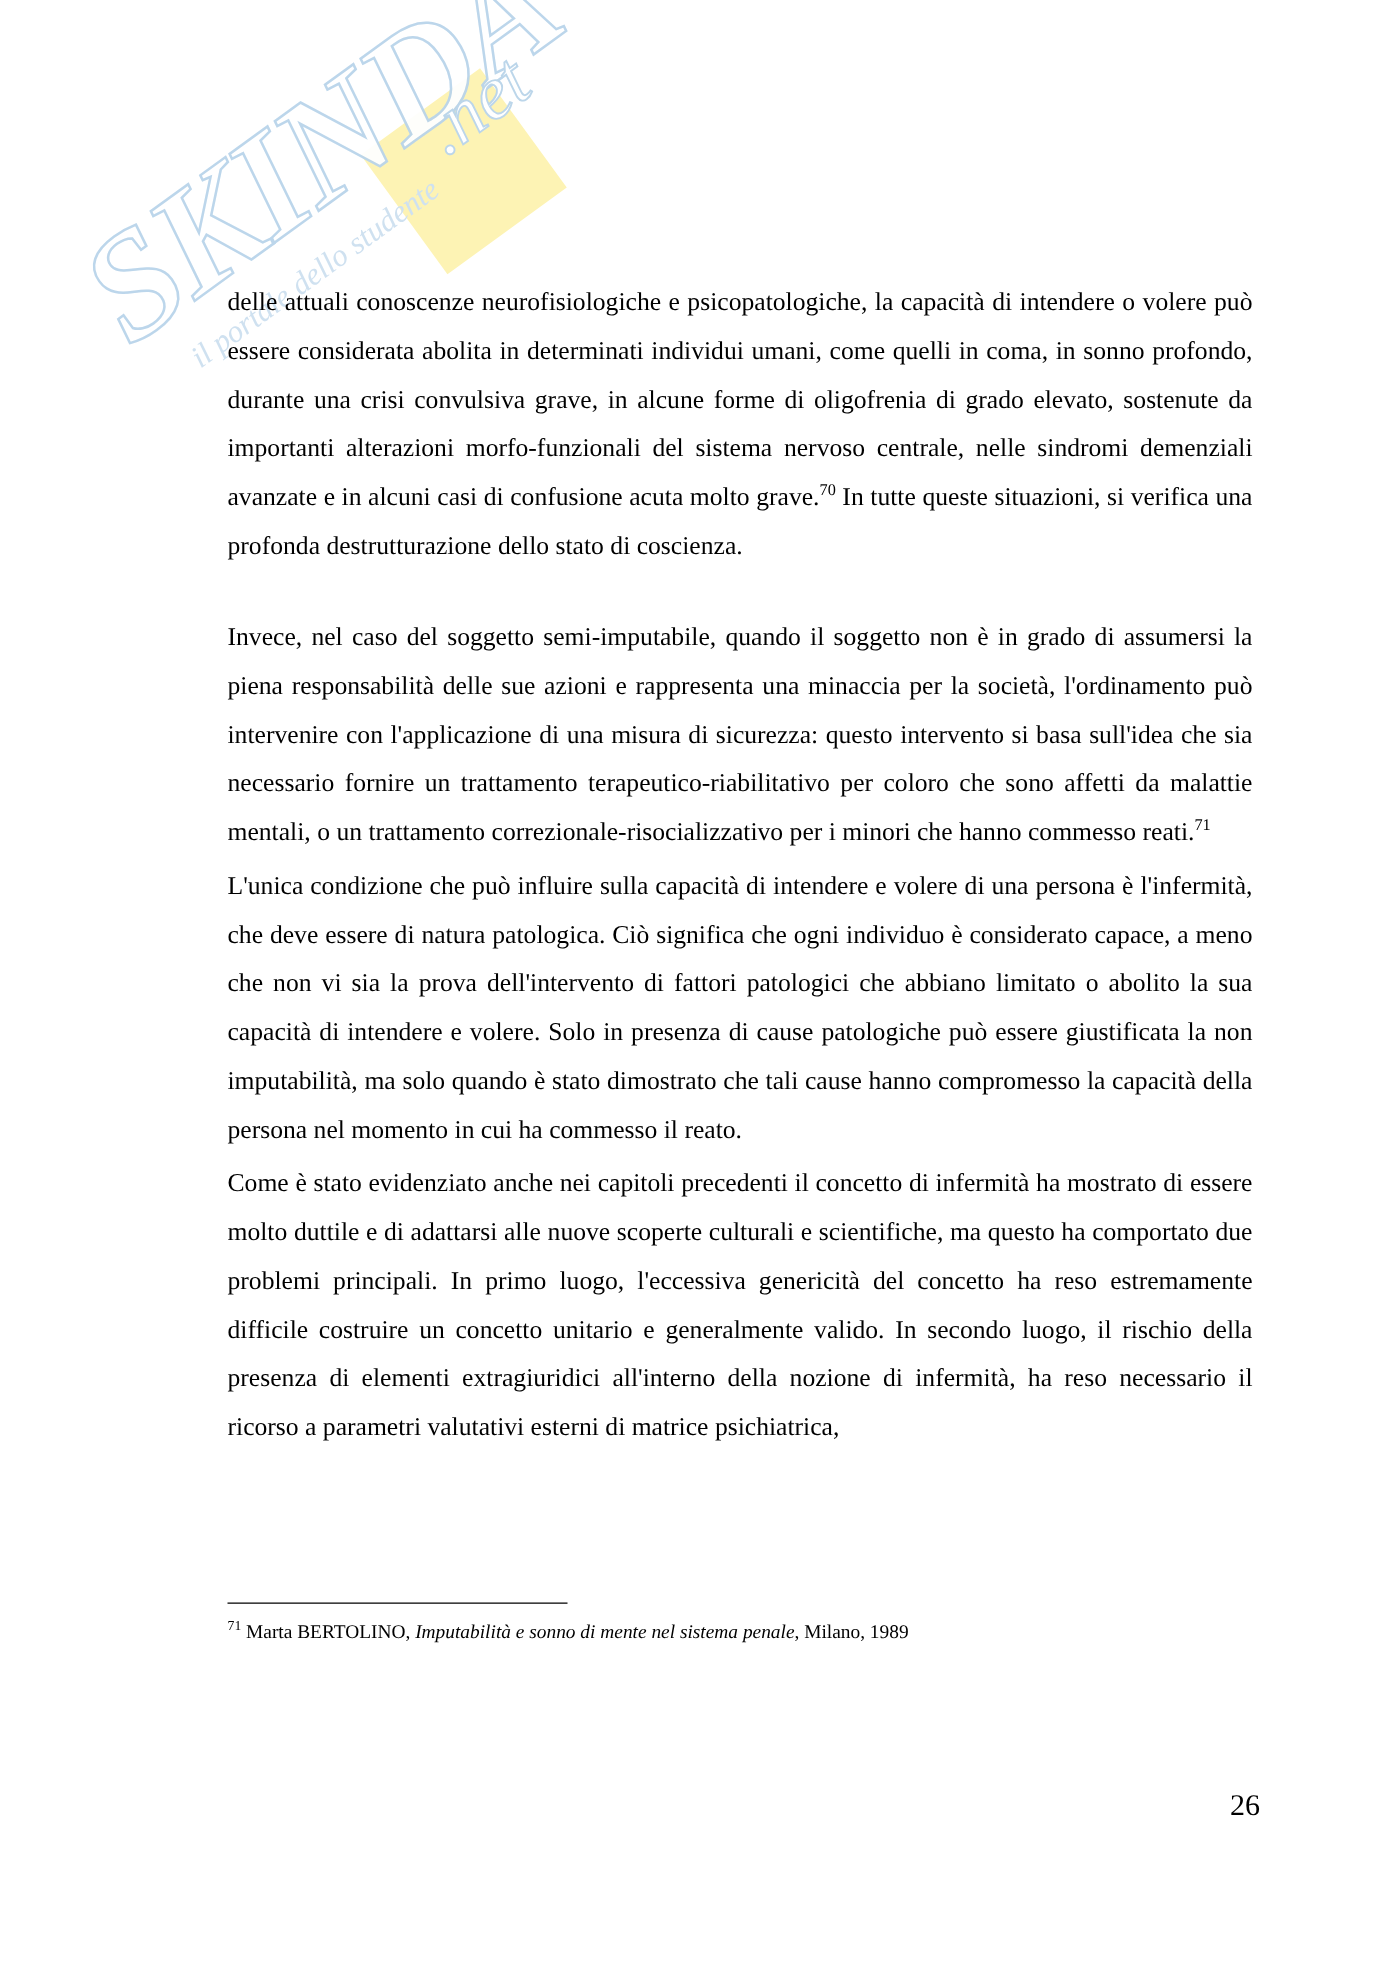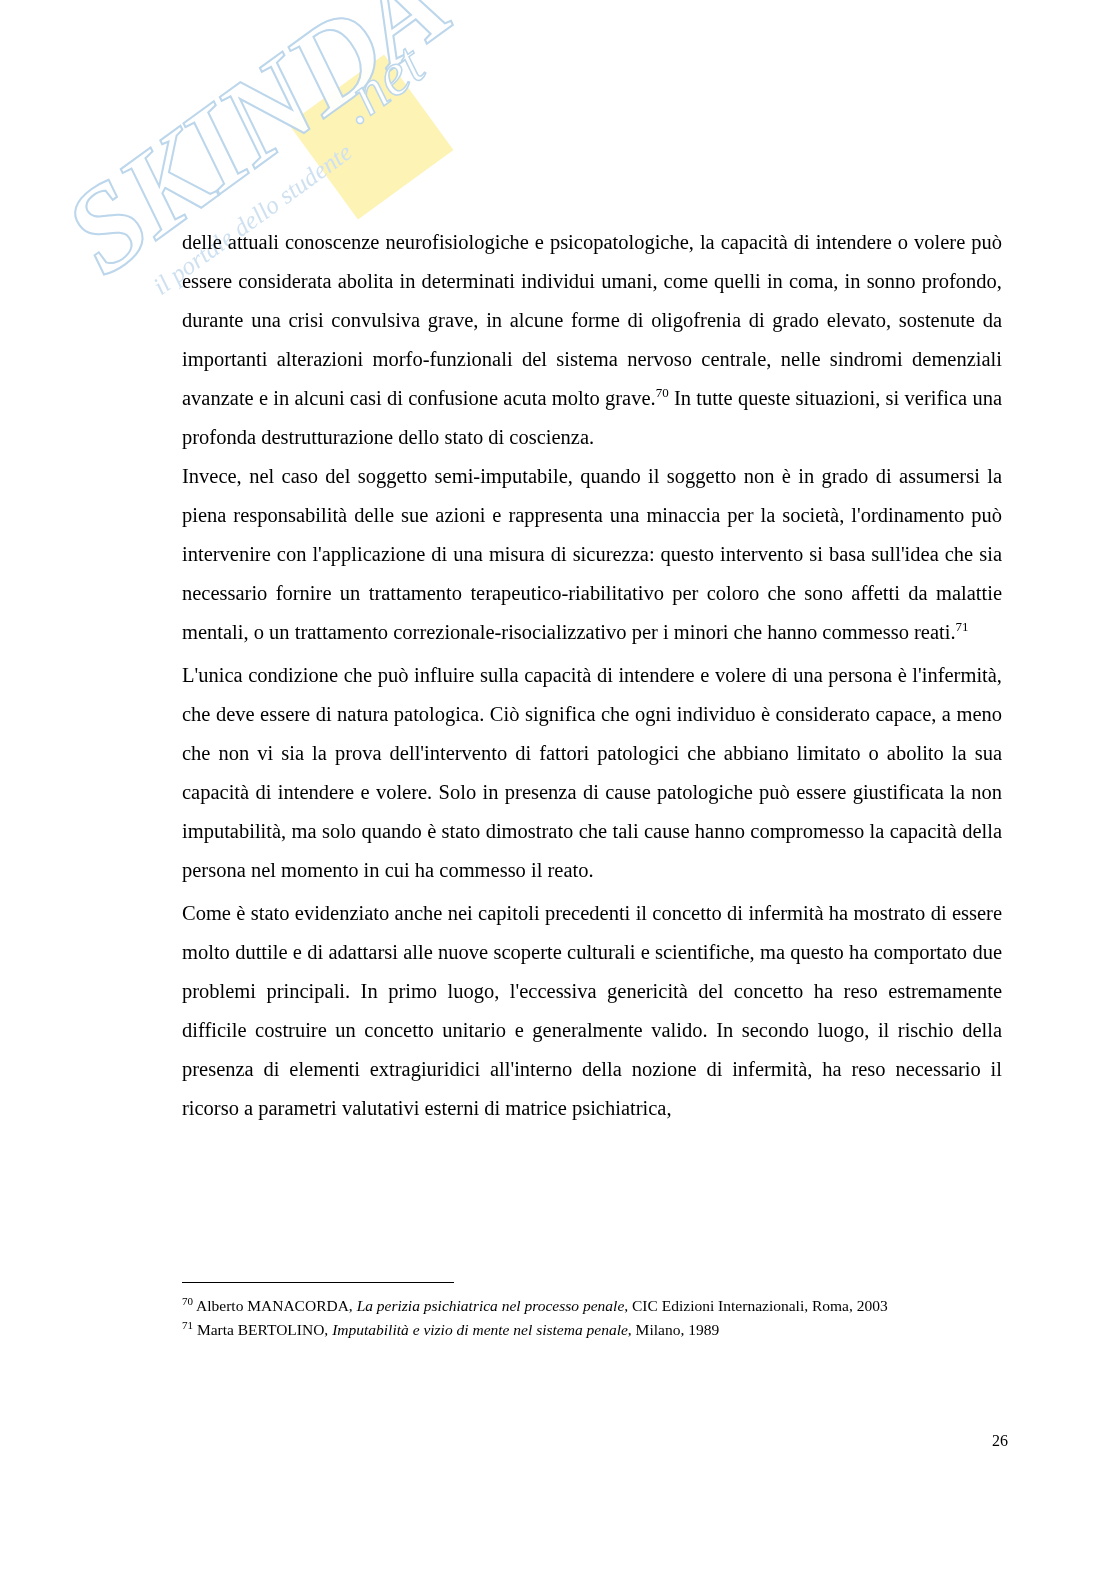--- a/index.html
+++ b/index.html
@@ -86,21 +86,21 @@
     z-index: 10;
   }
   p.para {
     margin: 0 0 0 0;
     font-size: 20.5px;
     line-height: 39px;
     text-align: justify;
     text-justify: inter-word;
     hyphens: none;
   }
-  p.gap-lg { }
+  p.gap-lg { margin-top: 34px; }
   p.gap-sm { margin-top: 4px; }
   sup.fnref {
     font-size: 13px;
     vertical-align: super;
     line-height: 0;
   }
 
   
   .footnotes {
     position: absolute;
@@ -126,21 +126,21 @@
     vertical-align: super;
     line-height: 0;
   }
   .fn i { font-style: italic; }
 
   
   .page-number {
     position: absolute;
     right: 108px;
     top: 1432px;
-    font-size: 16px;
+    font-size: 24px;
     z-index: 10;
   }
 </style>
 </head>
 <body>
 
 <div class="page">
 
   <div class="watermark">
     <div class="wm-yellow"></div>
@@ -156,19 +156,18 @@
     <p class="para gap-lg"><span>Invece, nel caso del soggetto semi-imputabile, quando il soggetto non è in grado di assumersi la piena responsabilità delle sue azioni e rappresenta una minaccia per la società, l'ordinamento può intervenire con l'applicazione di una misura di sicurezza: questo intervento si basa sull'idea che sia necessario fornire un trattamento terapeutico-riabilitativo per coloro che sono affetti da malattie mentali, o un trattamento correzionale-risocializzativo per i minori che hanno commesso reati.</span><sup class="fnref">71</sup></p>
 
     <p class="para gap-sm">L'unica condizione che può influire sulla capacità di intendere e volere di una persona è l'infermità, che deve essere di natura patologica. Ciò significa che ogni individuo è considerato capace, a meno che non vi sia la prova dell'intervento di fattori patologici che abbiano limitato o abolito la sua capacità di intendere e volere. Solo in presenza di cause patologiche può essere giustificata la non imputabilità, ma solo quando è stato dimostrato che tali cause hanno compromesso la capacità della persona nel momento in cui ha commesso il reato.</p>
 
     <p class="para gap-sm">Come è stato evidenziato anche nei capitoli precedenti il concetto di infermità ha mostrato di essere molto duttile e di adattarsi alle nuove scoperte culturali e scientifiche, ma questo ha comportato due problemi principali. In primo luogo, l'eccessiva genericità del concetto ha reso estremamente difficile costruire un concetto unitario e generalmente valido. In secondo luogo, il rischio della presenza di elementi extragiuridici all'interno della nozione di infermità, ha reso necessario il ricorso a parametri valutativi esterni di matrice psichiatrica,</p>
 
   </div>
 
   <div class="footnotes">
     <div class="fn-rule"></div>
-    <p class="fn"><sup>70</sup> <span>Alberto MANACORDA, </span><i>La perizia psichiatrica nel processo penale</i><span>, CIC Edizioni Internazionali, Roma, 2003</span></p>
-    <p class="fn"><sup>71</sup> <span>Marta BERTOLINO, </span><i>Imputabilità e vizio di mente nel sistema penale</i><span>, Milano, 1989</span></p>
+    <p class="fn"><sup>71</sup> <span>Marta BERTOLINO, </span><i>Imputabilità e sonno di mente nel sistema penale</i><span>, Milano, 1989</span></p>
   </div>
 
   <div class="page-number">26</div>
 
 </div>
 
 </body></html>

